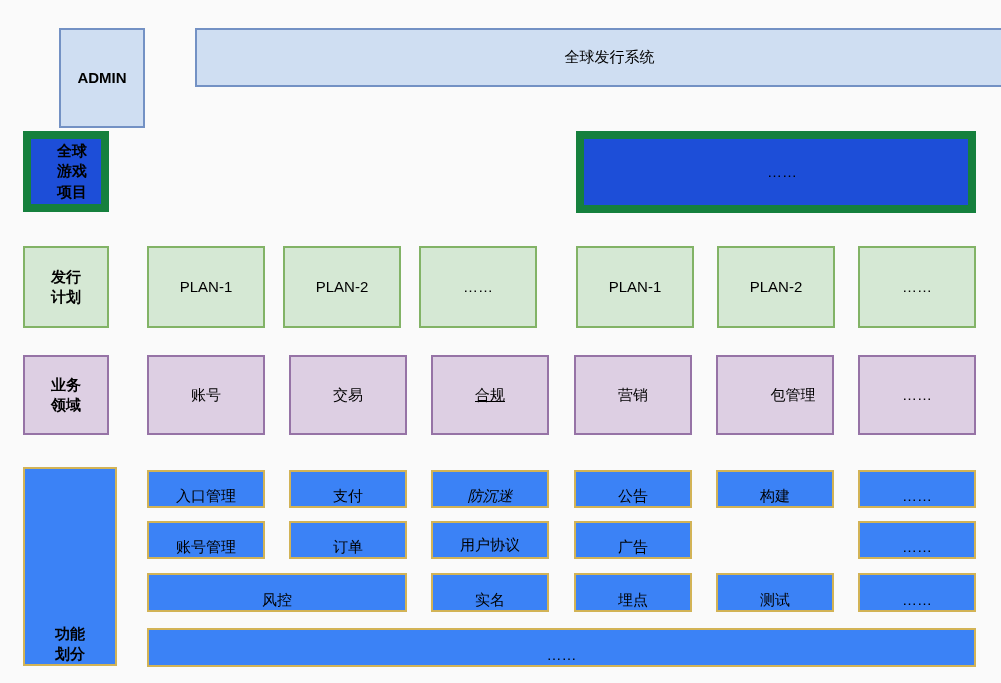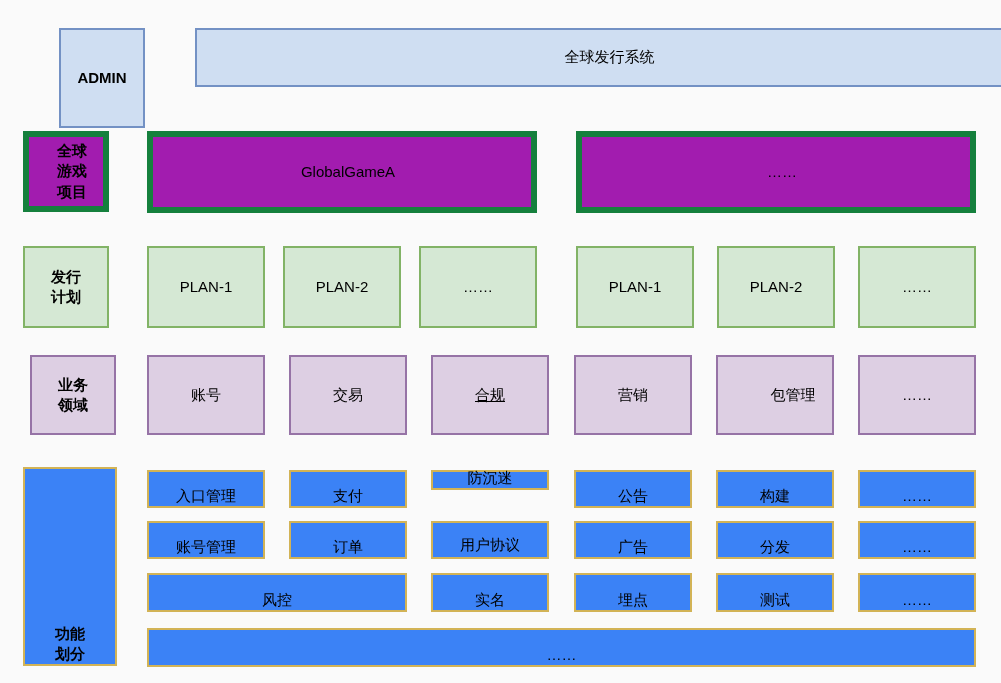--- a/index.html
+++ b/index.html
@@ -16,55 +16,52 @@
     position: absolute;
     display: flex;
     align-items: center;
     justify-content: center;
     text-align: center;
     box-sizing: border-box;
     font-size: 15px;
     line-height: 1.35;
   }
   .blue   { background: #cfdef2; border: 2px solid #7391c4; }
-  .orange { background: #a21caf; border: 6px solid #15803d; padding-left: 12px; }
+  .orange { background: #1d4ed8; border: 8px solid #15803d; padding-left: 12px; }
   .green  { background: #d5e8d4; border: 2px solid #82b366; }
   .purple { background: #ddcfe3; border: 2px solid #9673a6; }
   .yellow { background: #3b82f6; border: 2px solid #d2b356; align-items: flex-end; }
   .lbl { font-weight: bold; }
   .wrap2 { display: inline-block; width: 2.1em; font-weight: bold; }
 </style>
 </head>
 <body>
 
 <div class="canvas">
 
   <div class="box blue" style="left:23px; top:28px;  width:86px; height:100px;margin-left:36px;">
     <span class="lbl">ADMIN</span>
   </div>
   <div class="box orange" style="left:23px; top:131px; width:86px; height:81px;">
     <span class="wrap2">全球游戏项目</span>
   </div>
   <div class="box green" style="left:23px; top:246px; width:86px; height:82px;">
     <span class="wrap2">发行计划</span>
   </div>
-  <div class="box purple" style="left:23px; top:355px; width:86px; height:80px;margin-left:7px;">
+  <div class="box purple" style="left:23px; top:355px; width:86px; height:80px;">
     <span class="wrap2">业务领域</span>
   </div>
   <div class="box yellow" style="left:23px; top:467px; width:94px; height:199px;">
     <span class="wrap2">功能划分</span>
   </div>
 
   <div class="box blue" style="left:147px; top:28px; width:829px; height:59px;margin-left:48px;">
     <span>全球发行系统</span>
   </div>
 
-  <div class="box orange" style="left:147px; top:131px; width:390px; height:82px;">
-    <span>GlobalGameA</span>
-  </div>
   <div class="box orange" style="left:576px; top:131px; width:400px; height:82px;">
     <span>……</span>
   </div>
 
   <div class="box green" style="left:147px; top:246px; width:118px; height:82px;">
     <span>PLAN-1</span>
   </div>
   <div class="box green" style="left:283px; top:246px; width:118px; height:82px;">
     <span>PLAN-2</span>
   </div>
@@ -99,21 +96,21 @@
   <div class="box purple" style="left:858px; top:355px; width:118px; height:80px;">
     <span>……</span>
   </div>
 
   <div class="box yellow" style="left:147px; top:470px; width:118px; height:38px;">
     <span>入口管理</span>
   </div>
   <div class="box yellow" style="left:289px; top:470px; width:118px; height:38px;">
     <span>支付</span>
   </div>
-  <div class="box yellow" style="left:431px; top:470px; width:118px; height:20px;">
+  <div class="box yellow" style="left:431px; top:470px; width:118px; height:38px;font-style:italic;">
     <span>防沉迷</span>
   </div>
   <div class="box yellow" style="left:574px; top:470px; width:118px; height:38px;">
     <span>公告</span>
   </div>
   <div class="box yellow" style="left:716px; top:470px; width:118px; height:38px;">
     <span>构建</span>
   </div>
   <div class="box yellow" style="left:858px; top:470px; width:118px; height:38px;">
     <span>……</span>
@@ -123,23 +120,20 @@
     <span>账号管理</span>
   </div>
   <div class="box yellow" style="left:289px; top:521px; width:118px; height:38px;">
     <span>订单</span>
   </div>
   <div class="box yellow" style="left:431px; top:521px; width:118px; height:38px;font-family:Liberation Mono, monospace;">
     <span>用户协议</span>
   </div>
   <div class="box yellow" style="left:574px; top:521px; width:118px; height:38px;">
     <span>广告</span>
-  </div>
-  <div class="box yellow" style="left:716px; top:521px; width:118px; height:38px;">
-    <span>分发</span>
   </div>
   <div class="box yellow" style="left:858px; top:521px; width:118px; height:38px;">
     <span>……</span>
   </div>
 
   <div class="box yellow" style="left:147px; top:573px; width:260px; height:39px;">
     <span>风控</span>
   </div>
   <div class="box yellow" style="left:431px; top:573px; width:118px; height:39px;">
     <span>实名</span>

